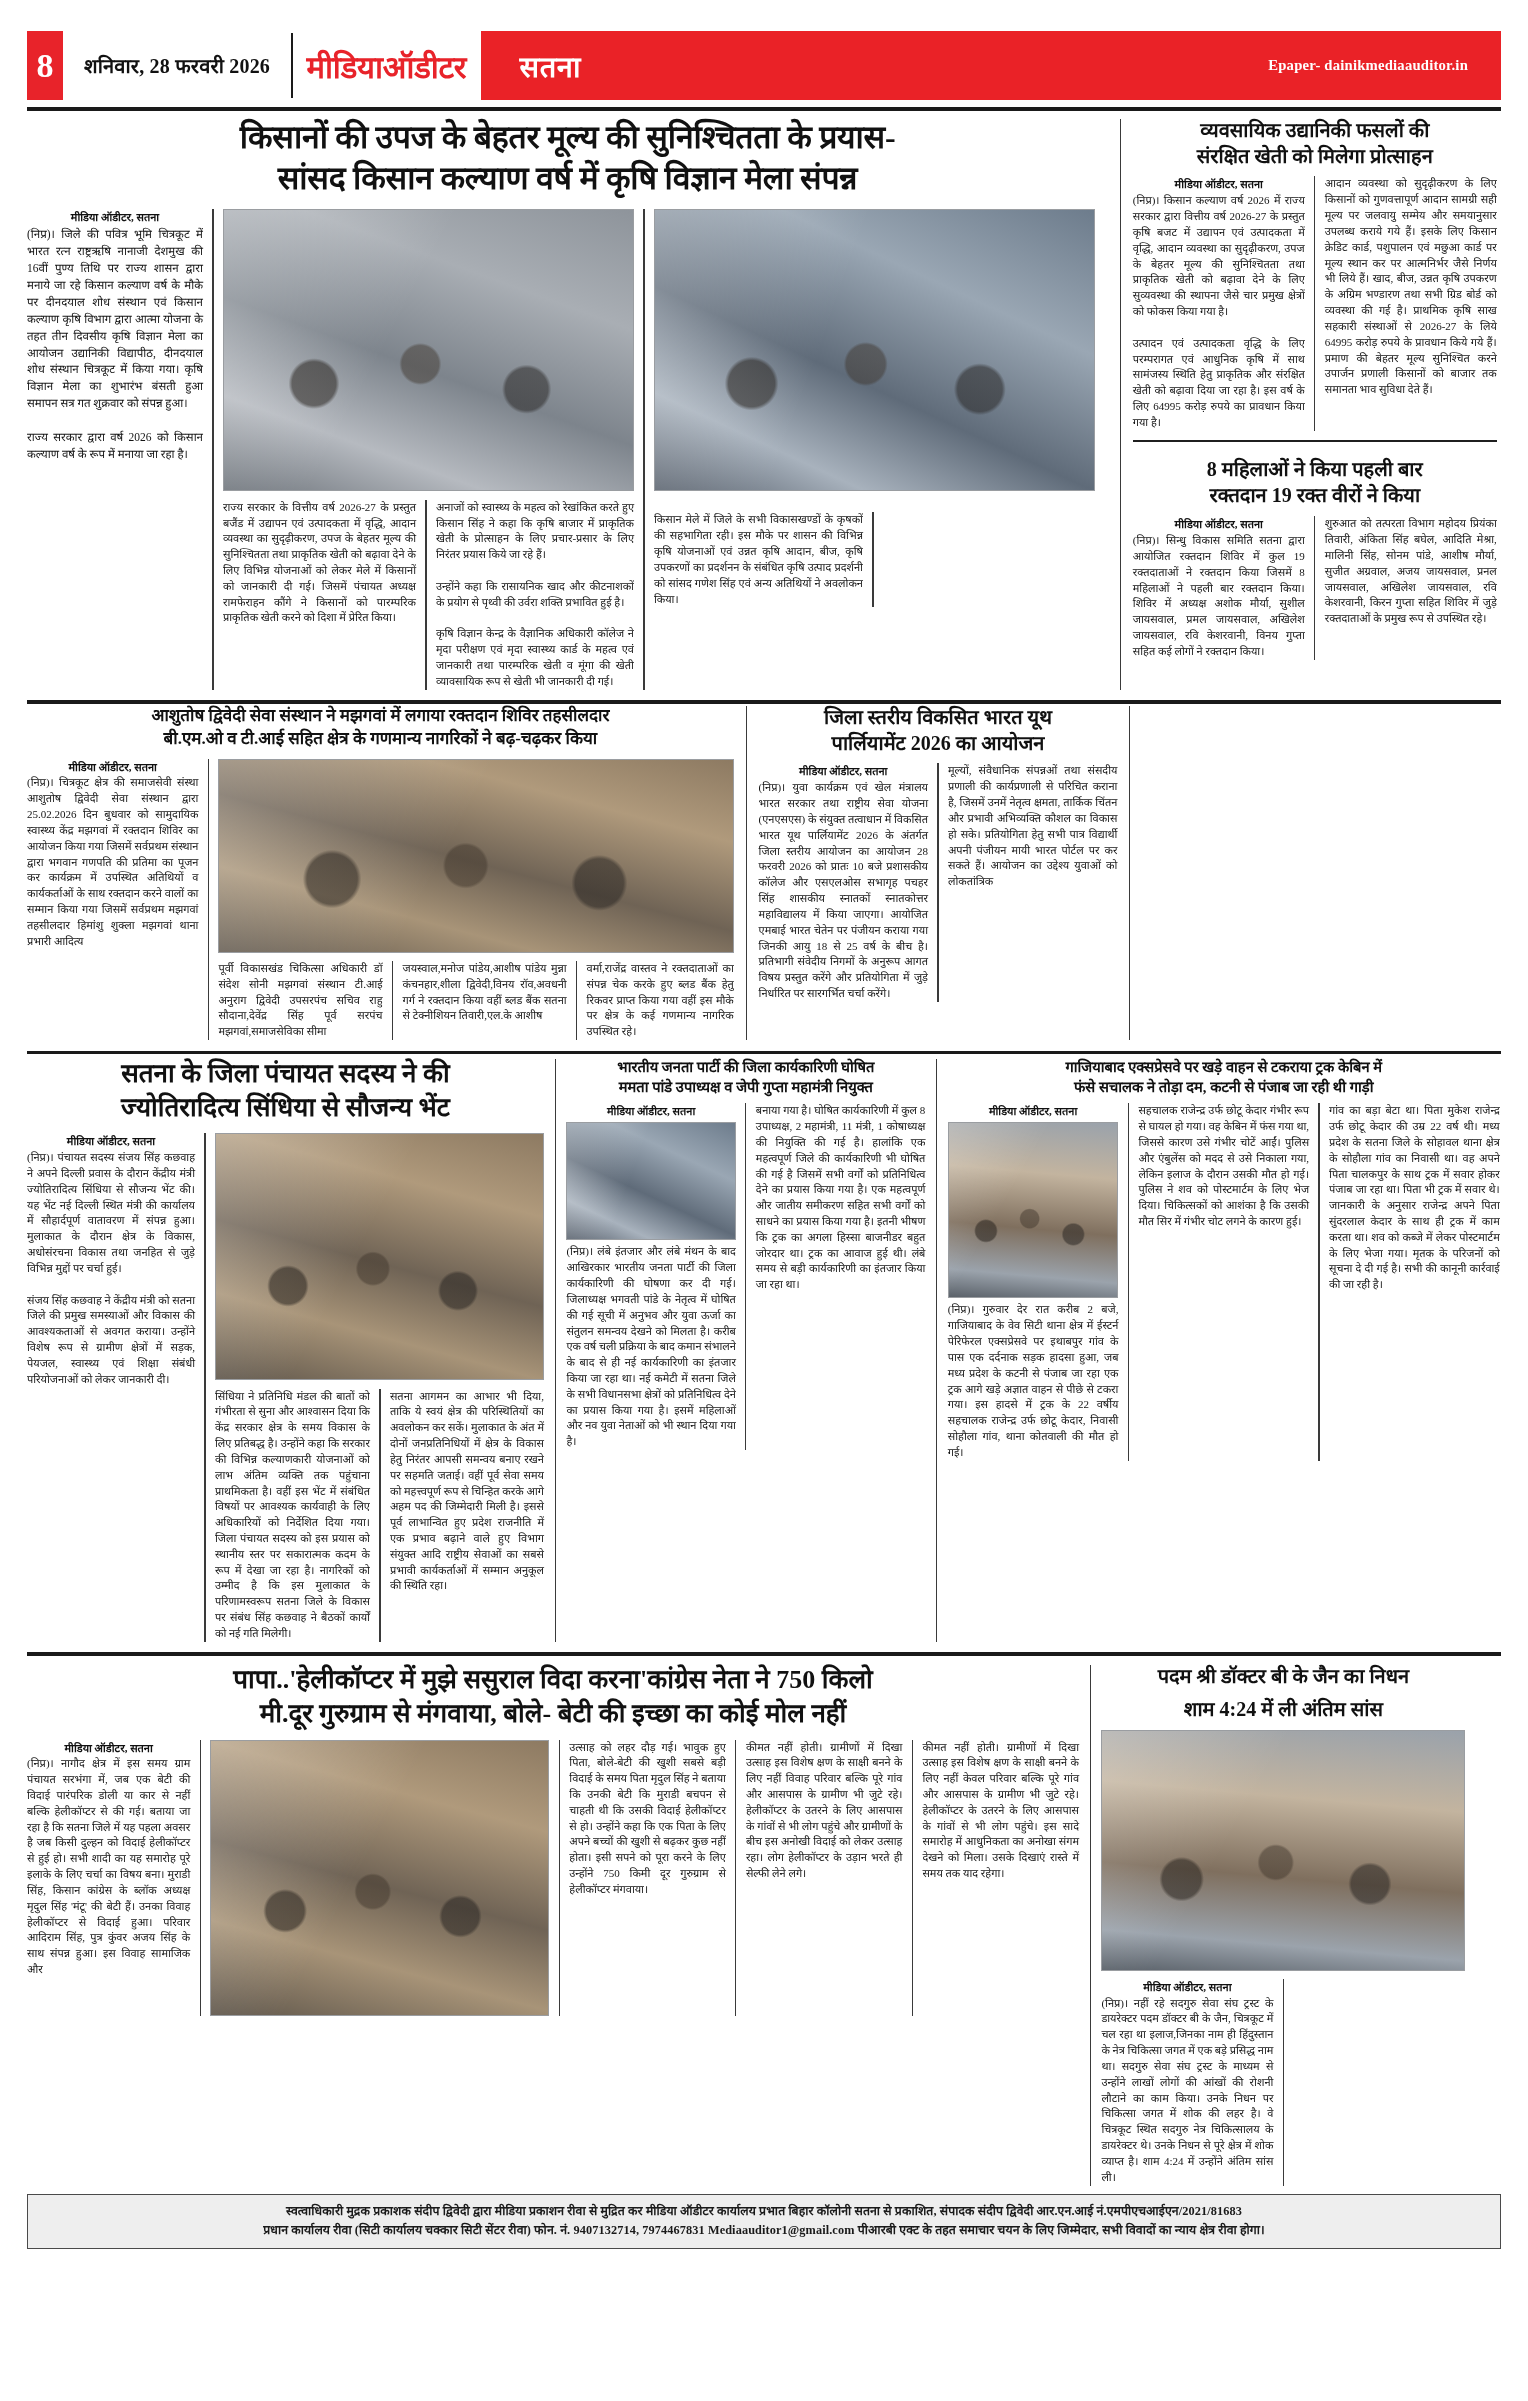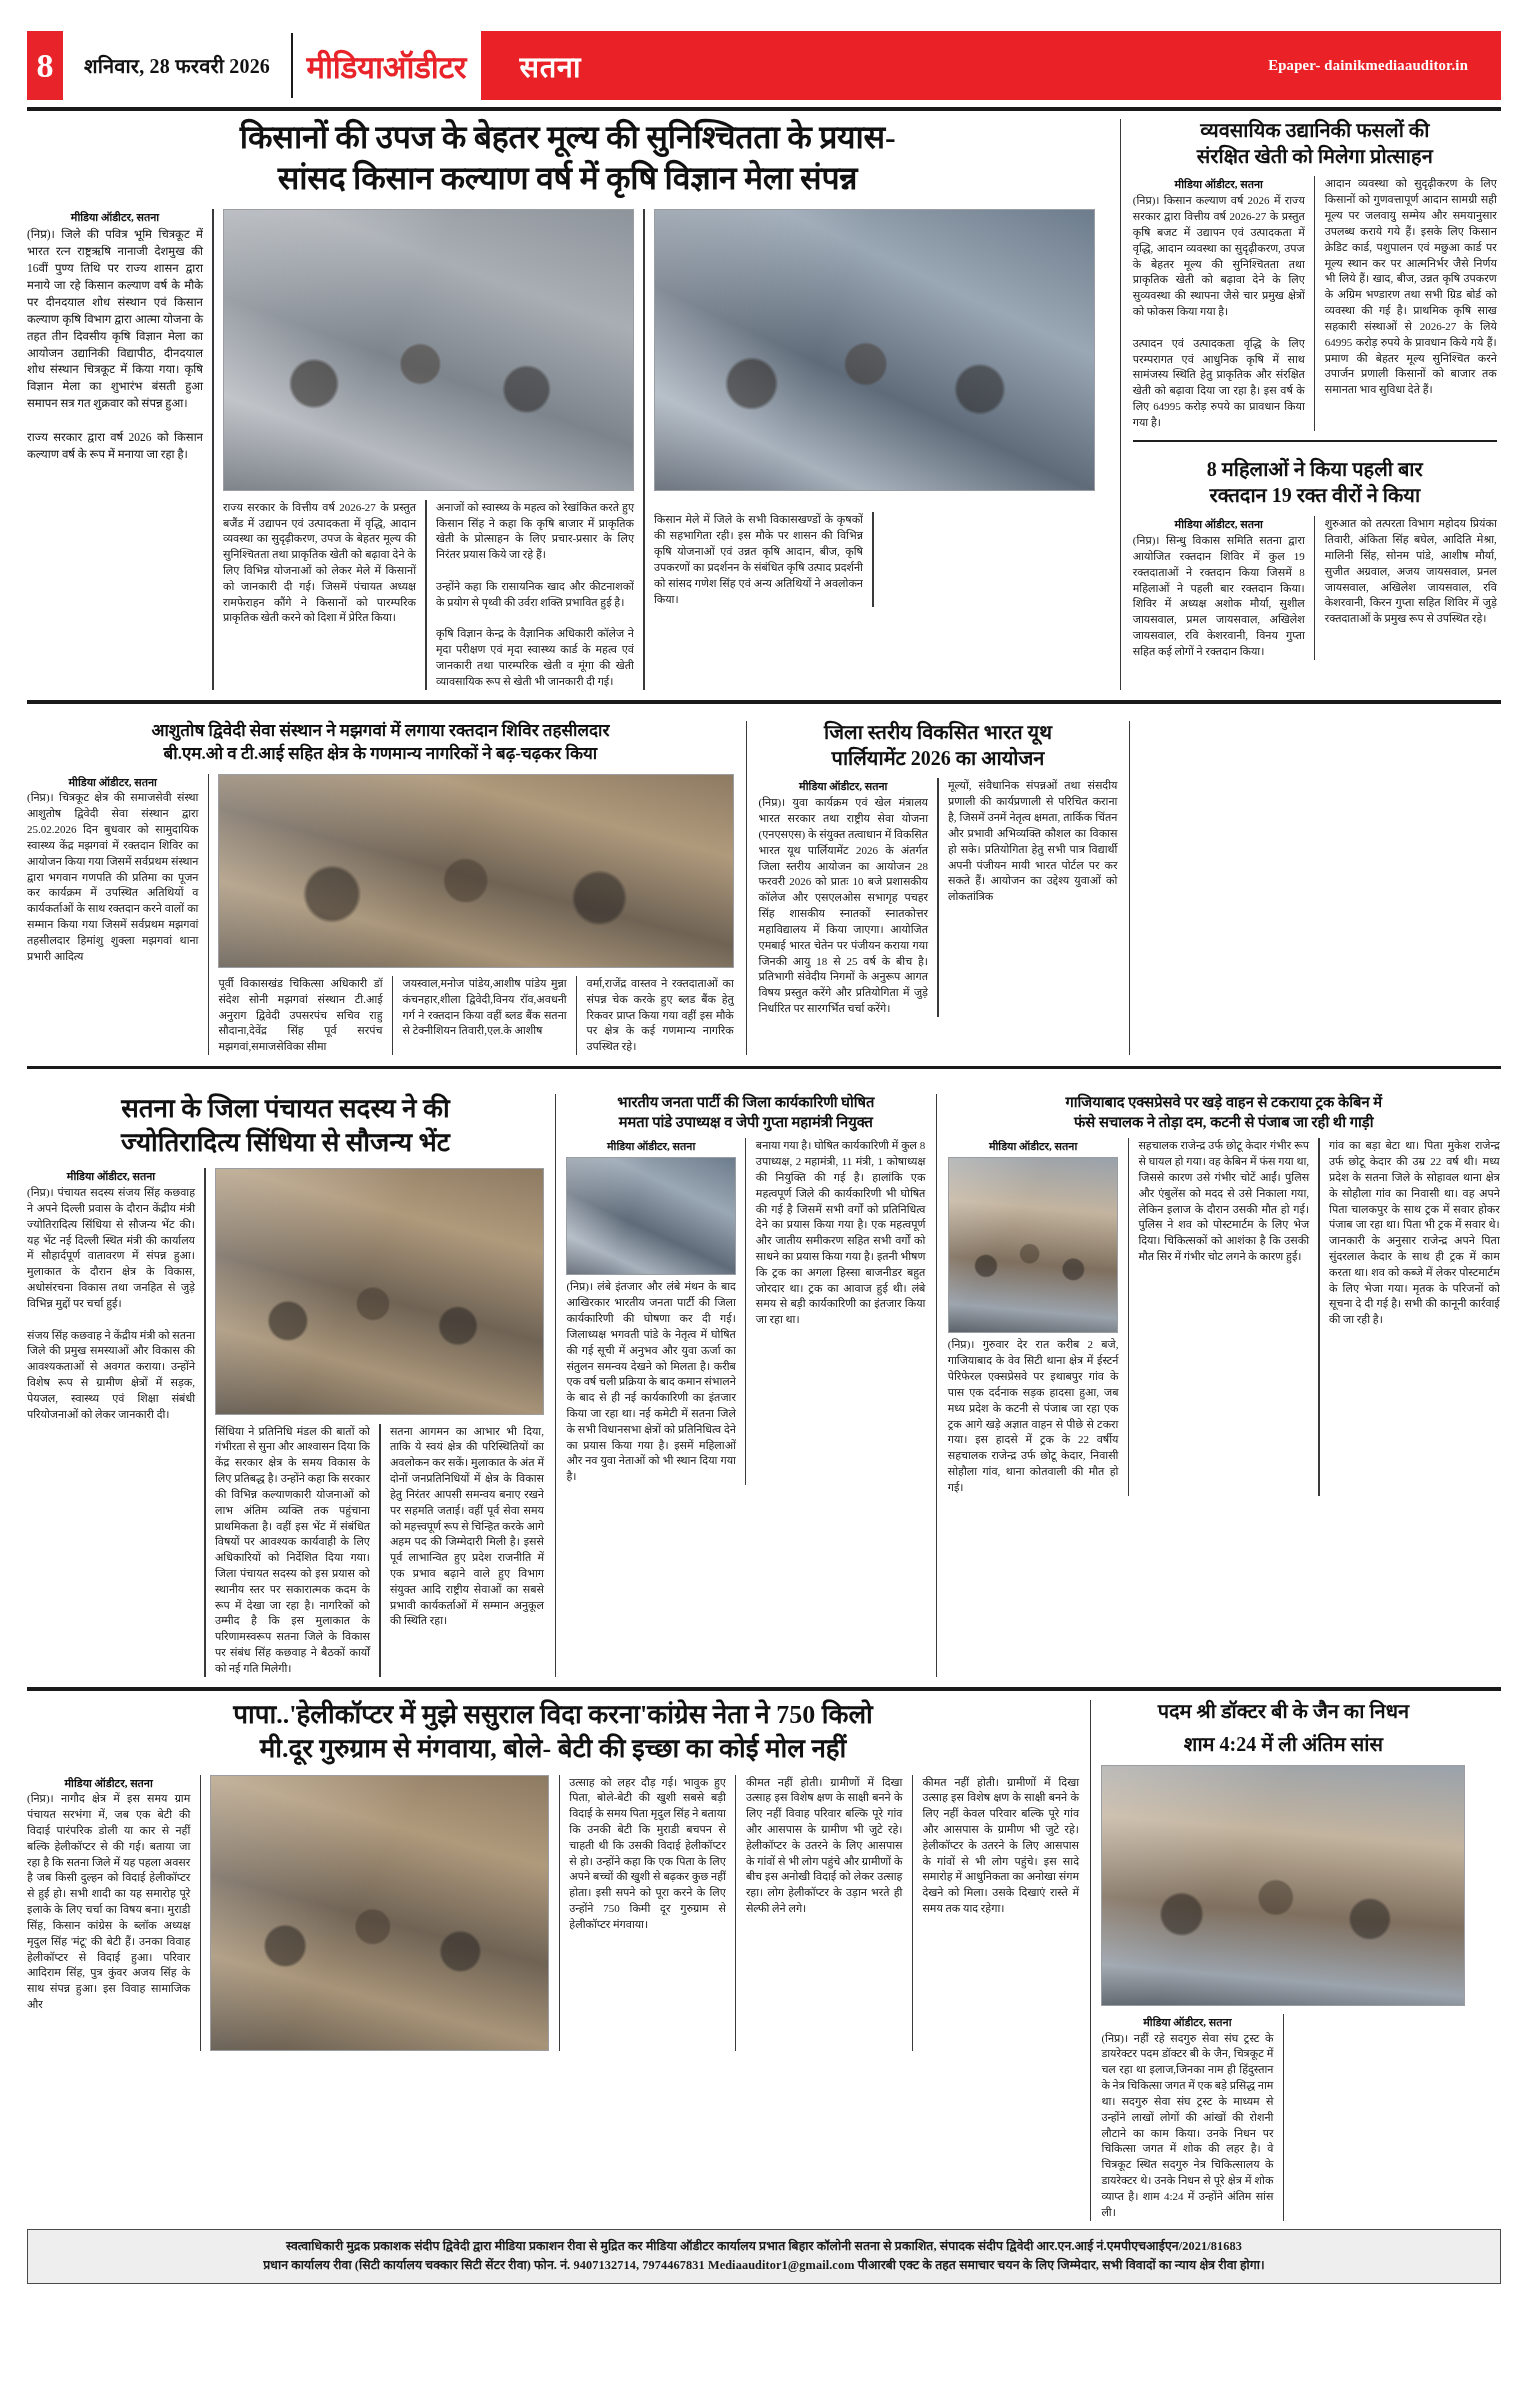--- a/index.html
+++ b/index.html
@@ -267,21 +267,21 @@
         <div class="vline"></div>
         <div class="col" style="width:174px;">
           <div class="body-txt sm">शुरुआत को तत्परता विभाग महोदय प्रियंका तिवारी, अंकिता सिंह बघेल, आदिति मेश्रा, मालिनी सिंह, सोनम पांडे, आशीष मौर्या, सुजीत अग्रवाल, अजय जायसवाल, प्रनल जायसवाल, अखिलेश जायसवाल, रवि केशरवानी, किरन गुप्ता सहित शिविर में जुड़े रक्तदाताओं के प्रमुख रूप से उपस्थित रहे।</div>
         </div>
       </div>
     </div>
   </div>
 
   <div class="rule-thick" style="margin-top:10.6px;"></div>
 
-  <div class="cols" style="margin-top:17px;">
+  <div class="cols" style="margin-top:2px;">
 
     <div class="col" style="width:717px;">
       <div class="hl hl-small">आशुतोष द्विवेदी सेवा संस्थान ने मझगवां में लगाया रक्तदान शिविर तहसीलदार</div>
       <div class="hl hl-small" style="margin-top:3.5px;">बी.एम.ओ व टी.आई सहित क्षेत्र के गणमान्य नागरिकों ने बढ़-चढ़कर किया</div>
 
       <div class="cols" style="margin-top:9.4px;">
         <div class="col" style="width:172px;">
           <div class="byline">मीडिया ऑडीटर, सतना</div>
           <div class="body-txt sm">(निप्र)। चित्रकूट क्षेत्र की समाजसेवी संस्था आशुतोष द्विवेदी सेवा संस्थान द्वारा 25.02.2026 दिन बुधवार को सामुदायिक स्वास्थ्य केंद्र मझगवां में रक्तदान शिविर का आयोजन किया गया जिसमें सर्वप्रथम संस्थान द्वारा भगवान गणपति की प्रतिमा का पूजन कर कार्यक्रम में उपस्थित अतिथियों व कार्यकर्ताओं के साथ रक्तदान करने वालों का सम्मान किया गया जिसमें सर्वप्रथम मझगवां तहसीलदार हिमांशु शुक्ला मझगवां थाना प्रभारी आदित्य</div>
         </div>
@@ -326,21 +326,21 @@
 
     <div class="vline" style="margin:0 11.8px;"></div>
 
     <div class="col" style="width:364px;">
       <div class="hl hl-mid" style="visibility:hidden;">.</div>
     </div>
   </div>
 
   <div class="rule-thick" style="margin-top:10.6px;"></div>
 
-  <div class="cols" style="margin-top:25px;">
+  <div class="cols" style="margin-top:5px;">
 
     <div class="col" style="width:517px;">
       <div class="hl hl-big">सतना के जिला पंचायत सदस्य ने की</div>
       <div class="hl hl-big" style="margin-top:3.5px;">ज्योतिरादित्य सिंधिया से सौजन्य भेंट</div>
       <div class="cols" style="margin-top:9.4px;">
         <div class="col" style="width:168px;">
           <div class="byline">मीडिया ऑडीटर, सतना</div>
           <div class="body-txt sm" style="white-space:pre-line;">(निप्र)। पंचायत सदस्य संजय सिंह कछवाह ने अपने दिल्ली प्रवास के दौरान केंद्रीय मंत्री ज्योतिरादित्य सिंधिया से सौजन्य भेंट की। यह भेंट नई दिल्ली स्थित मंत्री की कार्यालय में सौहार्दपूर्ण वातावरण में संपन्न हुआ। मुलाकात के दौरान क्षेत्र के विकास, अधोसंरचना विकास तथा जनहित से जुड़े विभिन्न मुद्दों पर चर्चा हुई।
 
 संजय सिंह कछवाह ने केंद्रीय मंत्री को सतना जिले की प्रमुख समस्याओं और विकास की आवश्यकताओं से अवगत कराया। उन्होंने विशेष रूप से ग्रामीण क्षेत्रों में सड़क, पेयजल, स्वास्थ्य एवं शिक्षा संबंधी परियोजनाओं को लेकर जानकारी दी।</div>

